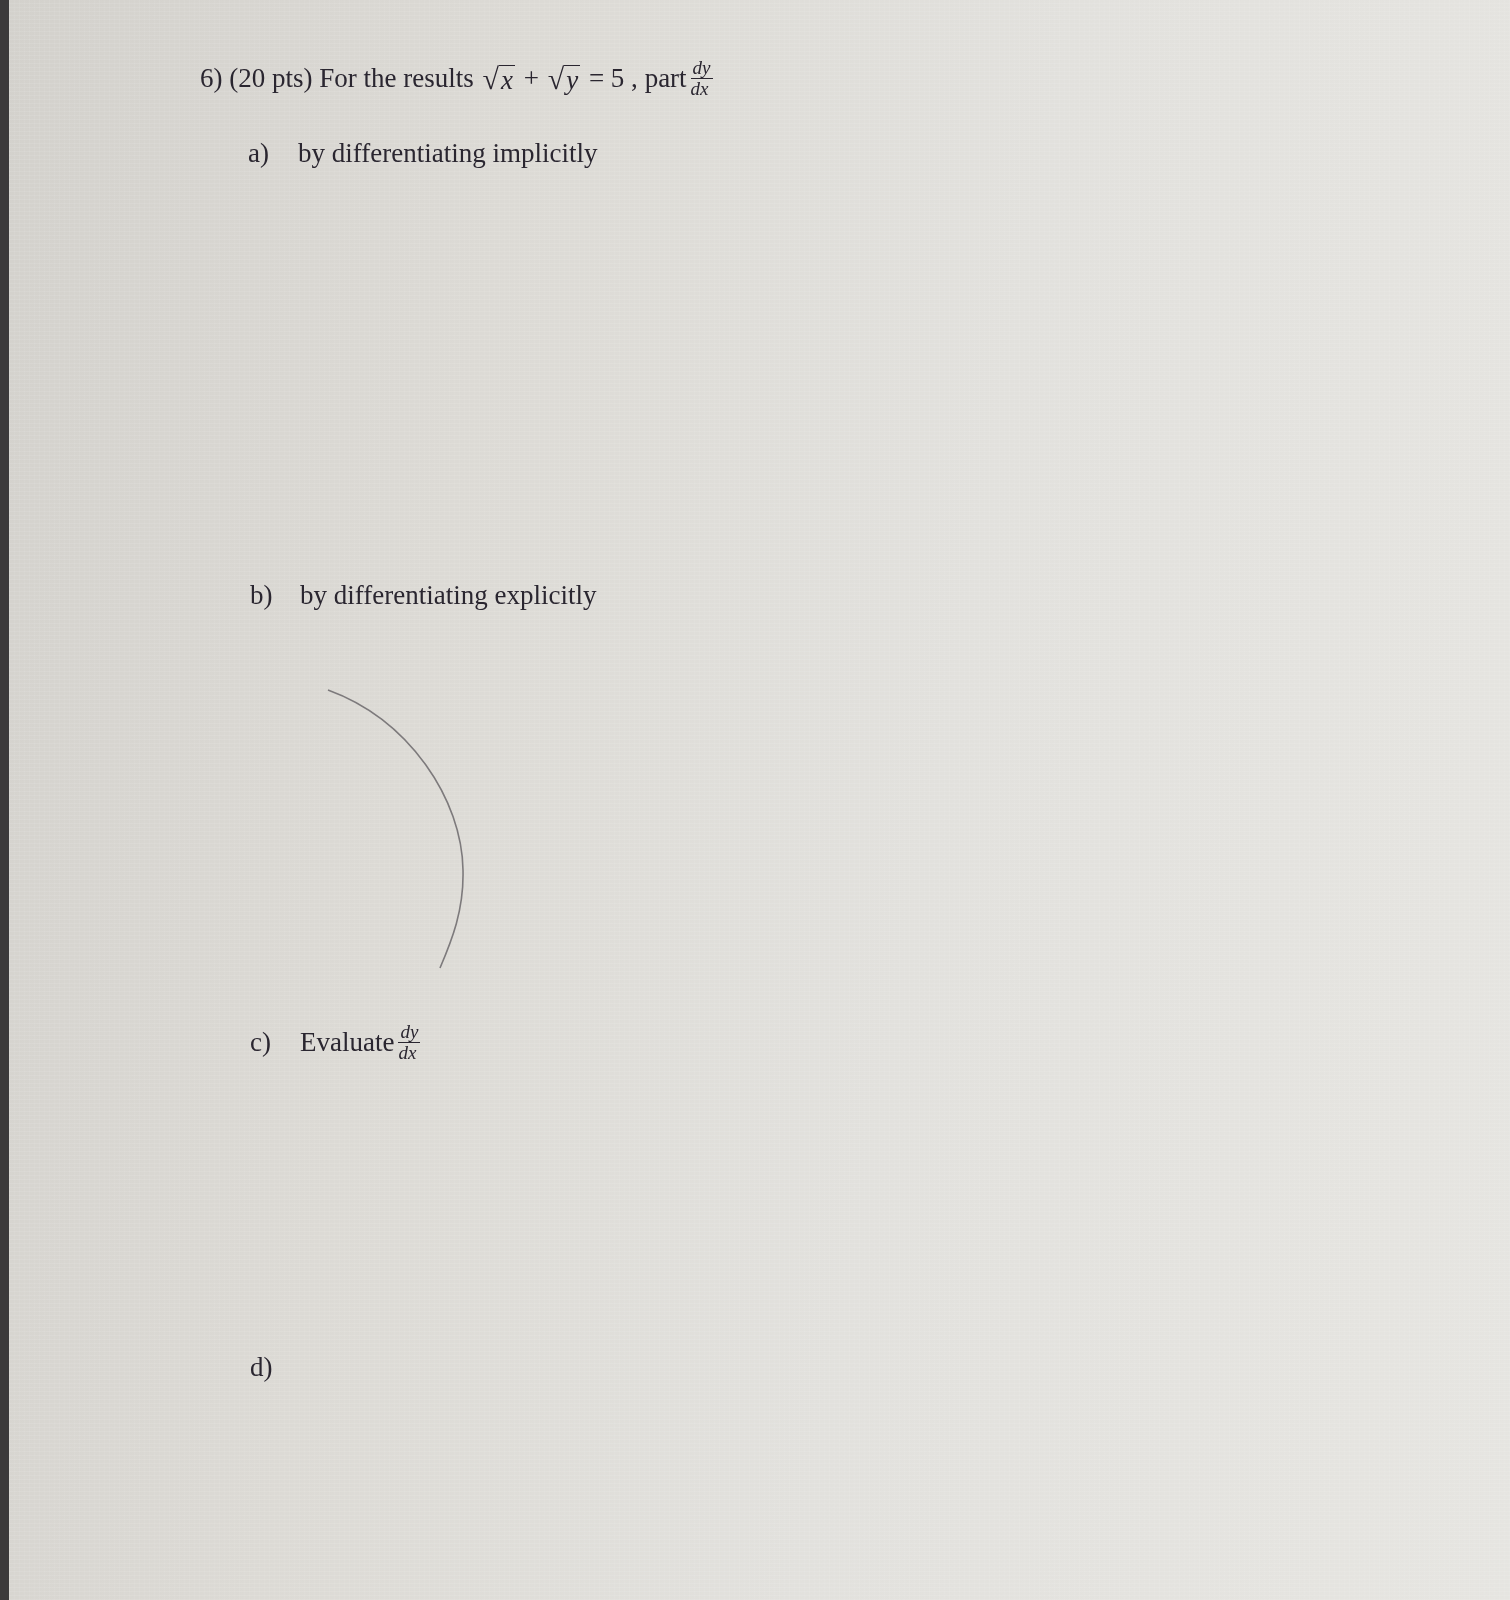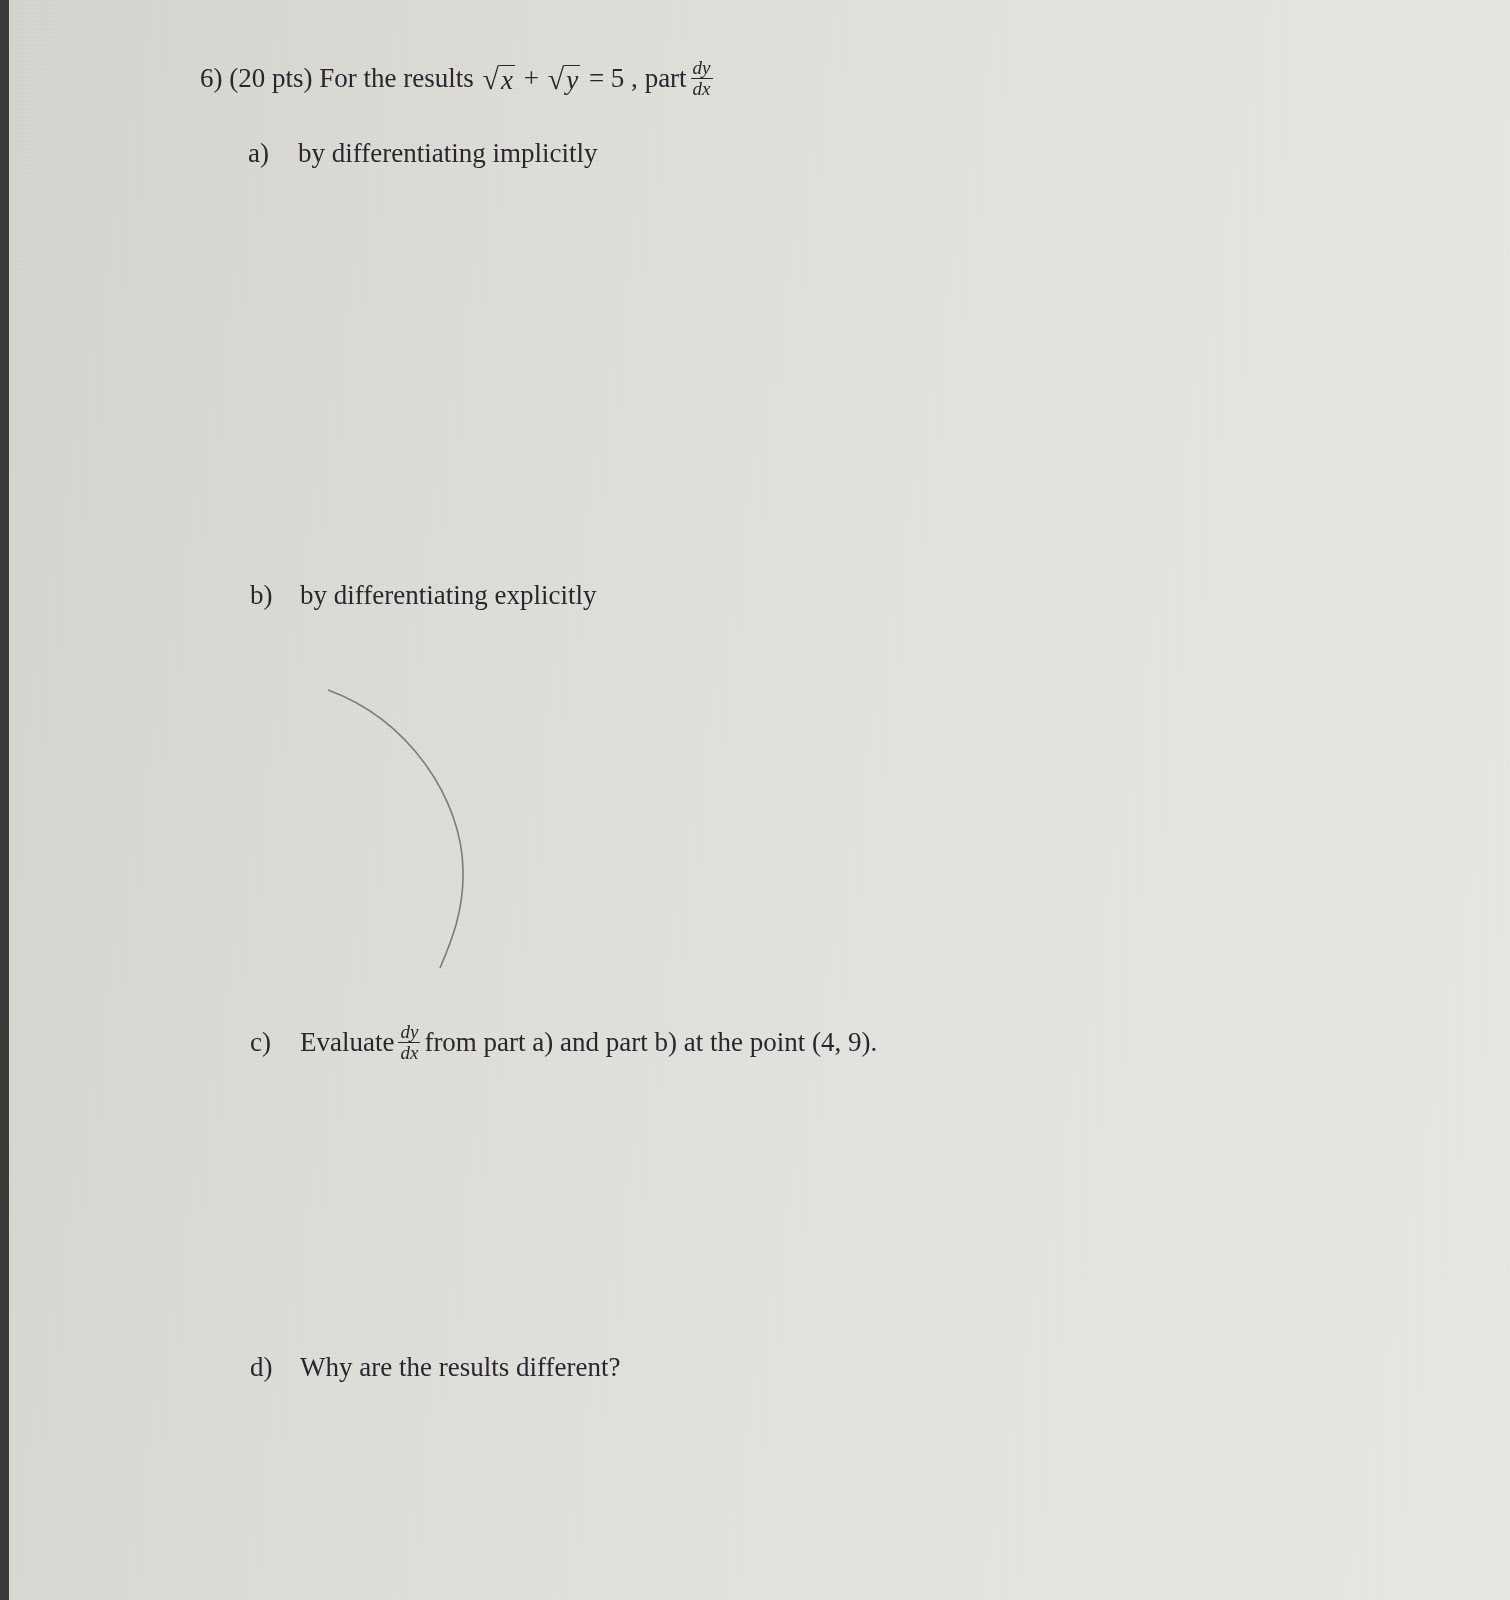--- a/index.html
+++ b/index.html
@@ -4,21 +4,21 @@
 <style>
   html,body{margin:0;padding:0;}
   body{width:1510px;height:1600px;position:relative;overflow:hidden;
     background:linear-gradient(100deg,#d3d1cc 0%,#dcdad5 30%,#e2e1dd 60%,#e6e5e1 100%);
     font-family:"Liberation Serif","DejaVu Serif",serif;color:#2a2630;}
   .bezel{position:absolute;left:0;top:0;width:9px;height:1600px;background:#3c3a3b;}
   .paper-texture{position:absolute;left:9px;top:0;right:0;bottom:0;
     background-image:repeating-linear-gradient(0deg,rgba(255,255,255,0.08) 0 1px,transparent 1px 4px),
     repeating-linear-gradient(90deg,rgba(255,255,255,0.06) 0 1px,transparent 1px 5px);}
   .line{position:absolute;font-size:27px;white-space:nowrap;display:flex;align-items:center;}
-  .frac{display:inline-flex;flex-direction:column;align-items:center;font-style:italic;font-size:19px;line-height:20px;margin:0 4px;}
+  .frac{display:inline-flex;flex-direction:column;align-items:flex-start;font-style:italic;font-size:19px;line-height:20px;margin:0 4px;}
   .frac .num{border-bottom:1.5px solid #2a2630;padding:0 2px;}
   .sqrt{display:inline-flex;align-items:flex-end;margin:0 2px;}
   .sqrt .rad{font-style:normal;font-size:30px;line-height:30px;}
   .sqrt .arg{font-style:italic;border-top:1.5px solid #2a2630;padding:0 2px;line-height:28px;}
   .label{display:inline-block;width:50px;}
   svg.arc{position:absolute;left:0;top:0;}
 </style>
 </head>
 <body>
 
@@ -60,19 +60,17 @@
   <path d="M328,690 C410,720 462,800 463,870 C464,910 452,940 440,968" fill="none" stroke="#7d7a7c" stroke-width="1.6"></path>
 </svg>
 
 <div class="line" style="left:250px;top:1022px;">
   <span class="label">c)</span>
   <span>Evaluate</span>
   <span class="frac">
       <span class="num">dy</span>
       <span>dx</span>
     </span>
-  <span>from part a) and part b) at the point (4, 9).</span>
 </div>
 
 <div class="line" style="left:250px;top:1352px;">
   <span class="label">d)</span>
-  <span>Why are the results different?</span>
 </div>
 
 </body></html>

